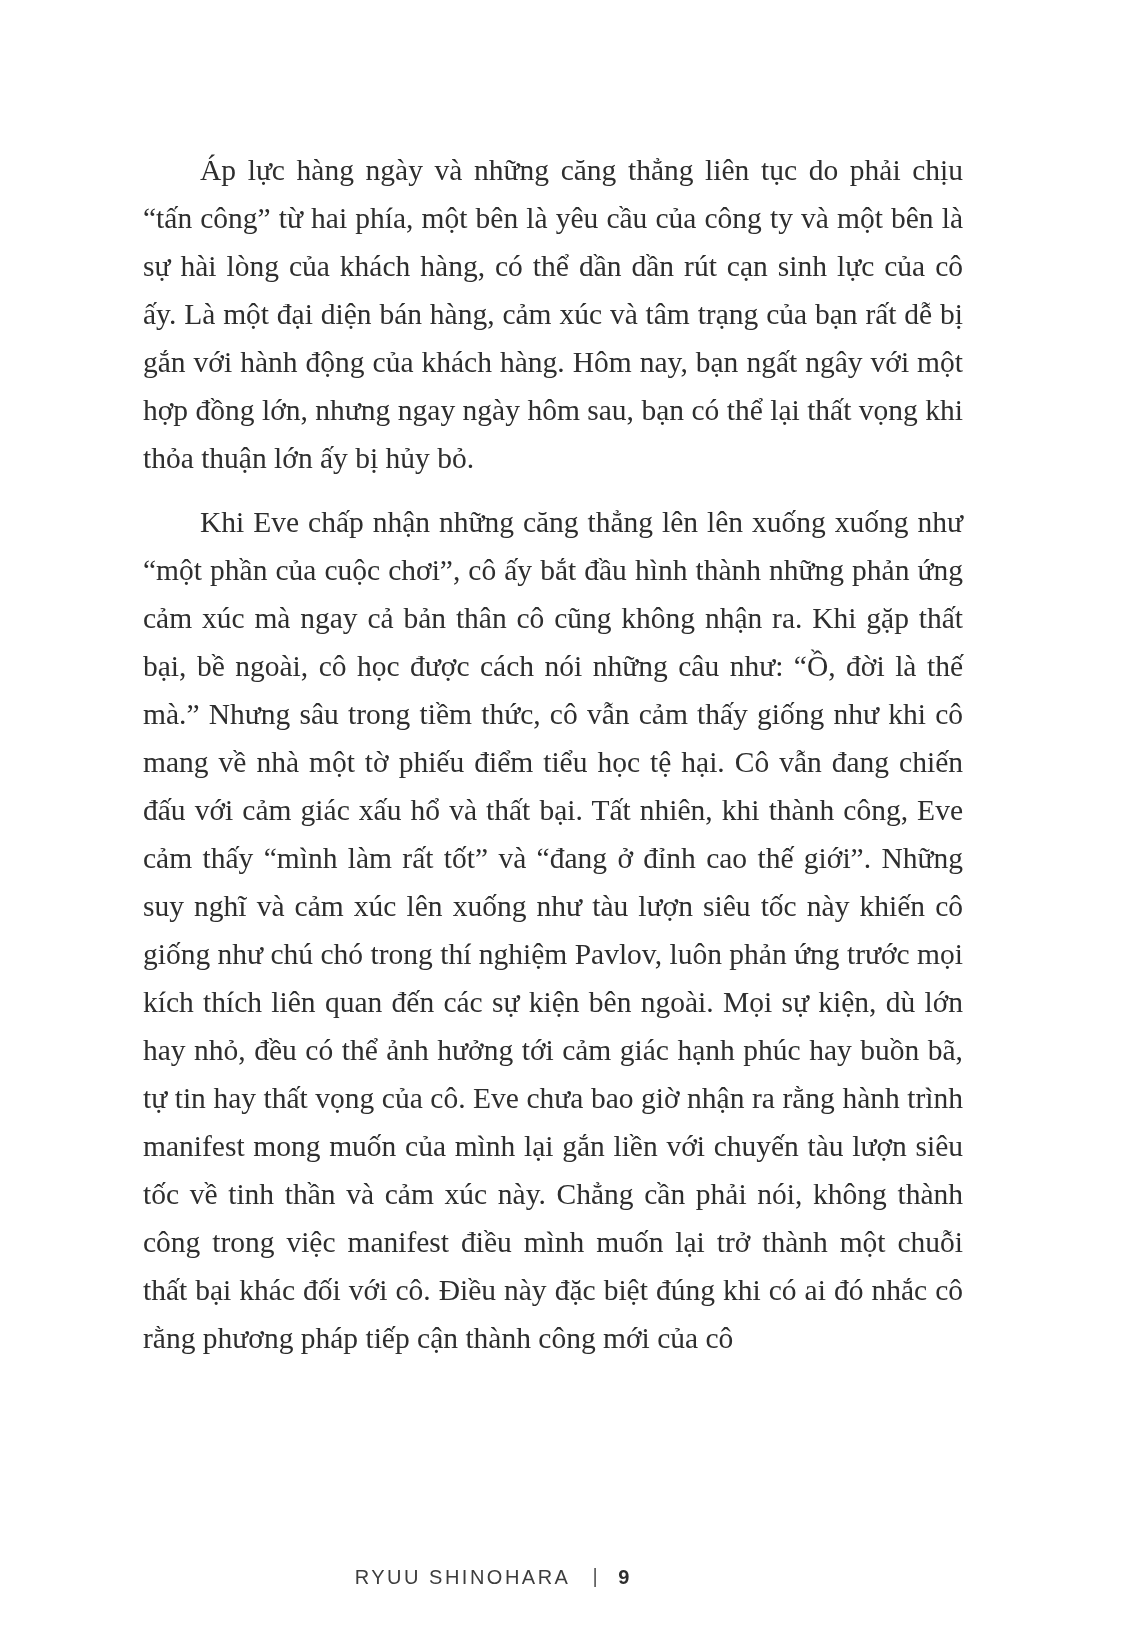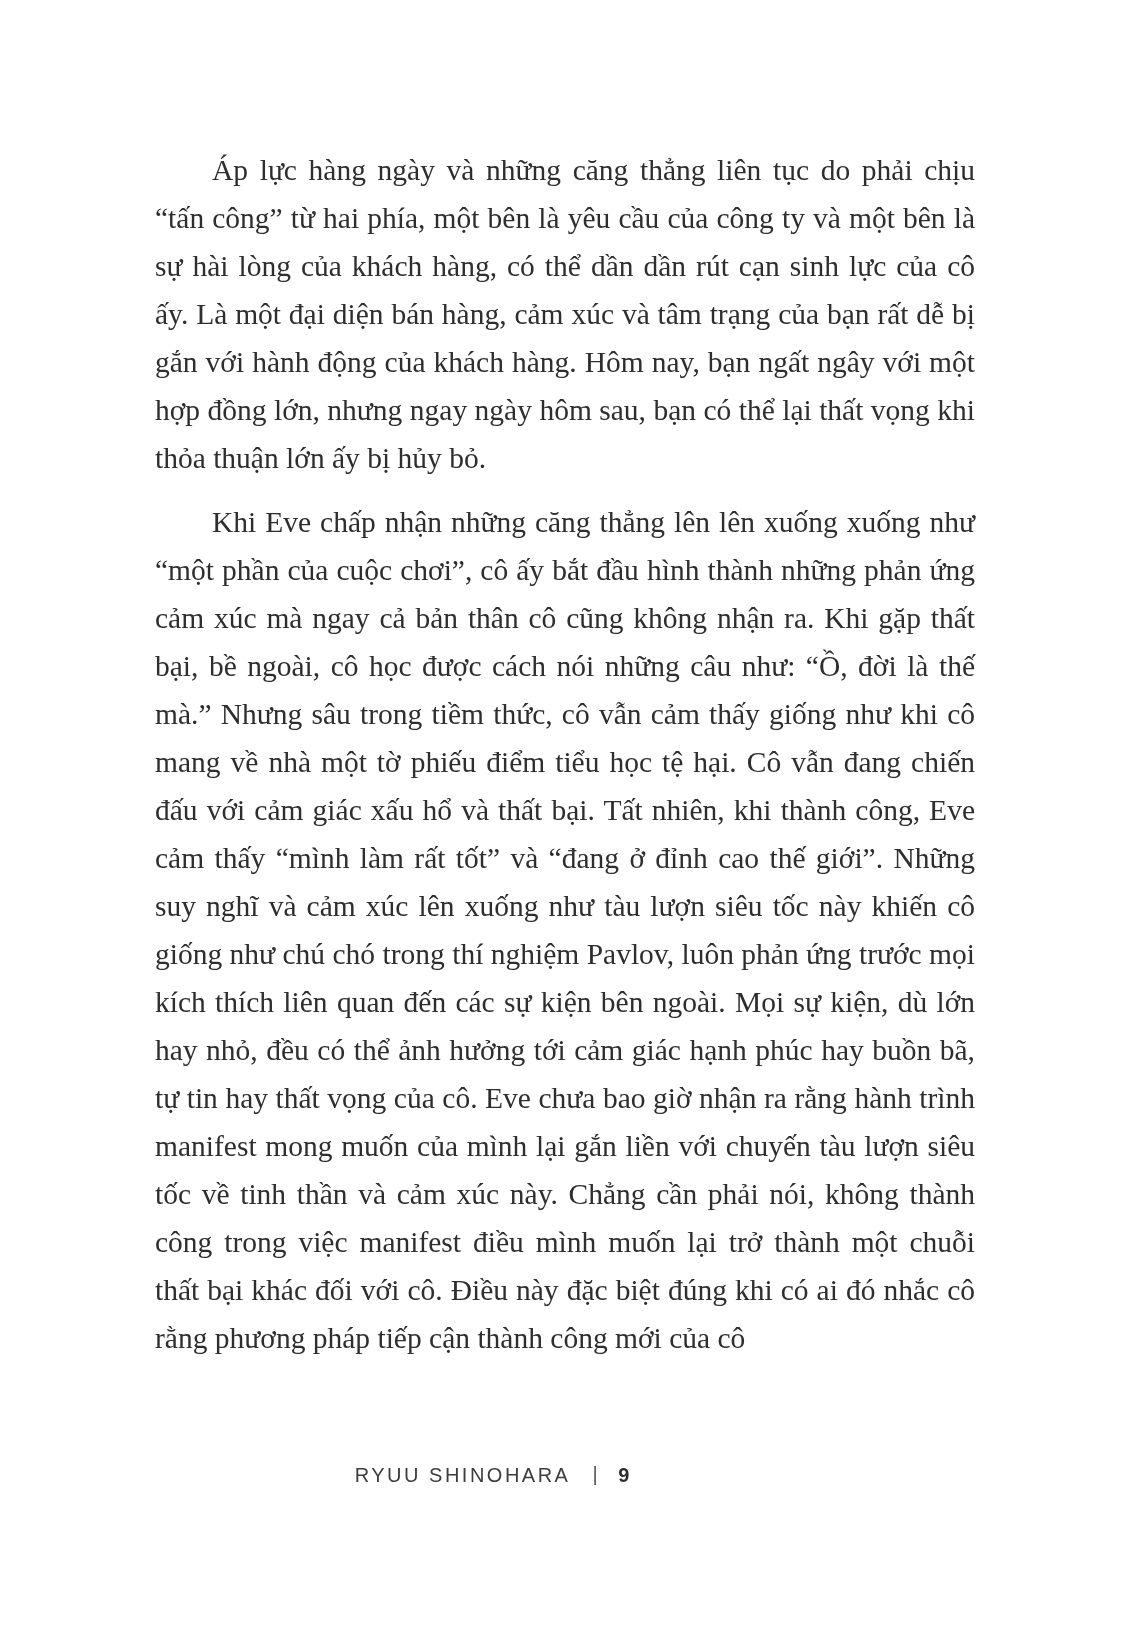--- a/index.html
+++ b/index.html
@@ -9,37 +9,37 @@
   }
   .page {
     position: relative;
     width: 1126px;
     height: 1646px;
     background: #ffffff;
     overflow: hidden;
   }
   .content {
     position: absolute;
-    left: 155px;
+    left: 143px;
     top: 146px;
     width: 820px;
     font-family: "Liberation Serif", "DejaVu Serif", serif;
     font-size: 29.5px;
     line-height: 48px;
     color: #2e2e2e;
     text-align: justify;
   }
   .content p {
     margin: 0 0 16px 0;
     text-indent: 57px;
   }
   .footer {
     position: absolute;
     left: 0;
-    top: 1464px;
+    top: 1566px;
     width: 984px;
     text-align: center;
     font-family: "Liberation Sans", "DejaVu Sans", sans-serif;
     font-size: 20px;
     letter-spacing: 2.5px;
     color: #3d3d3d;
     white-space: nowrap;
   }
   .footer .divider {
     display: inline-block;

